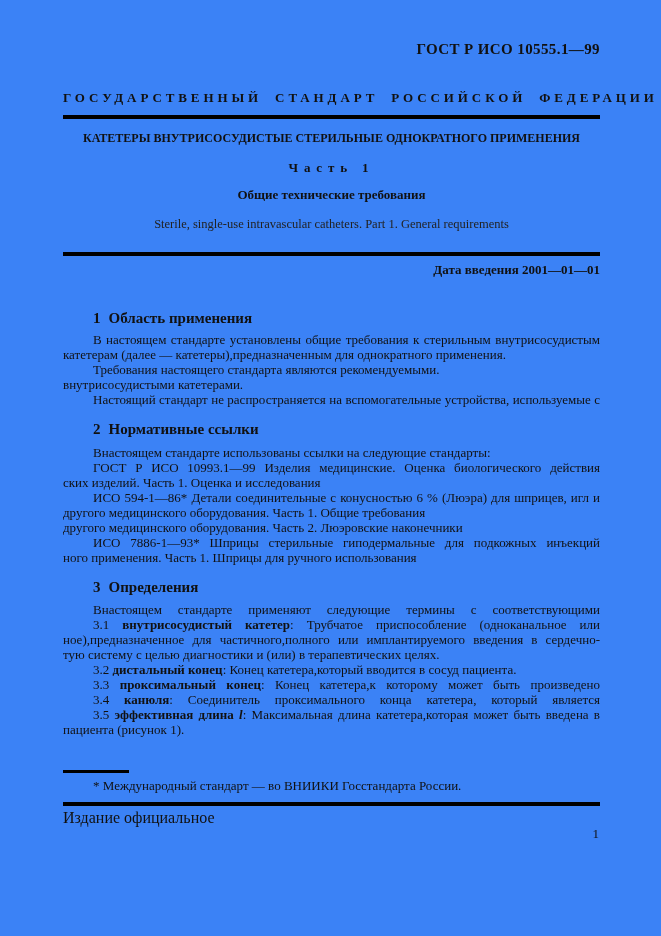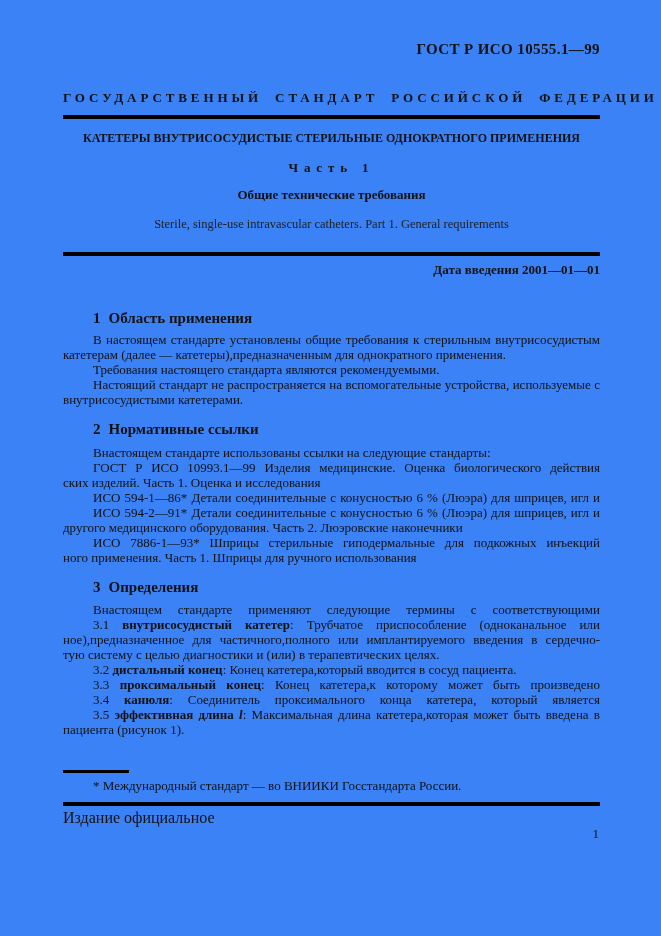--- a/index.html
+++ b/index.html
@@ -135,35 +135,35 @@
     <div class="effective-date">Дата введения 2001—01—01</div>
 
     <section>
       <div class="sec-head first">
         <span class="sec-num">1</span><span>Область применения</span>
       </div>
       <div class="lines lines-s1">
           <div class="ln ind j"><span>В настоящем стандарте установлены общие требования к стерильным внутрисосудистым</span></div>
           <div class="ln"><span>катетерам (далее — катетеры),предназначенным для однократного применения.</span></div>
           <div class="ln ind"><span>Требования настоящего стандарта являются рекомендуемыми.</span></div>
+          <div class="ln"><span>внутрисосудистыми катетерами.</span></div>
           <div class="ln ind j"><span>Настоящий стандарт не распространяется на вспомогательные устройства, используемые с</span></div>
-          <div class="ln"><span>внутрисосудистыми катетерами.</span></div>
         </div>
     </section>
 
     <section>
       <div class="sec-head">
         <span class="sec-num">2</span><span>Нормативные ссылки</span>
       </div>
       <div class="lines lines-s2">
           <div class="ln ind"><span>Внастоящем стандарте использованы ссылки на следующие стандарты:</span></div>
           <div class="ln ind j"><span>ГОСТ Р ИСО 10993.1—99 Изделия медицинские. Оценка биологического действия медицин-</span></div>
           <div class="ln"><span>ских изделий. Часть 1. Оценка и исследования</span></div>
           <div class="ln ind j"><span>ИСО 594-1—86* Детали соединительные с конусностью 6 % (Люэра) для шприцев, игл и</span></div>
-          <div class="ln ind j"><span>ИСО 594-2—91* Детали соединительные с конусностью 6 % (Люэра) для шприцев, игл и</span></div>
+          <div class="ln"><span>другого медицинского оборудования. Часть 1. Общие требования</span></div>
           <div class="ln"><span>другого медицинского оборудования. Часть 2. Люэровские наконечники</span></div>
           <div class="ln ind j"><span>ИСО 7886-1—93* Шприцы стерильные гиподермальные для подкожных инъекций однократ-</span></div>
           <div class="ln"><span>ного применения. Часть 1. Шприцы для ручного использования</span></div>
         </div>
     </section>
 
     <section>
       <div class="sec-head">
         <span class="sec-num">3</span><span>Определения</span>
       </div>

